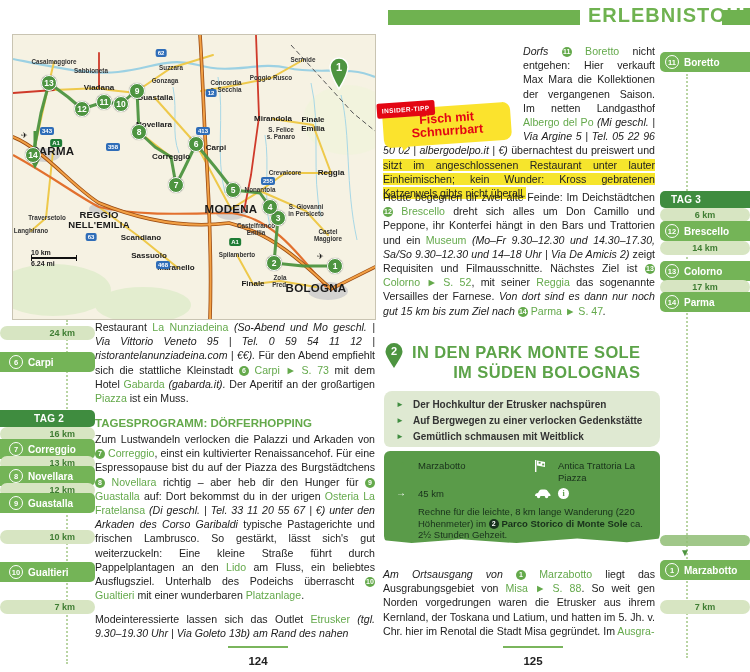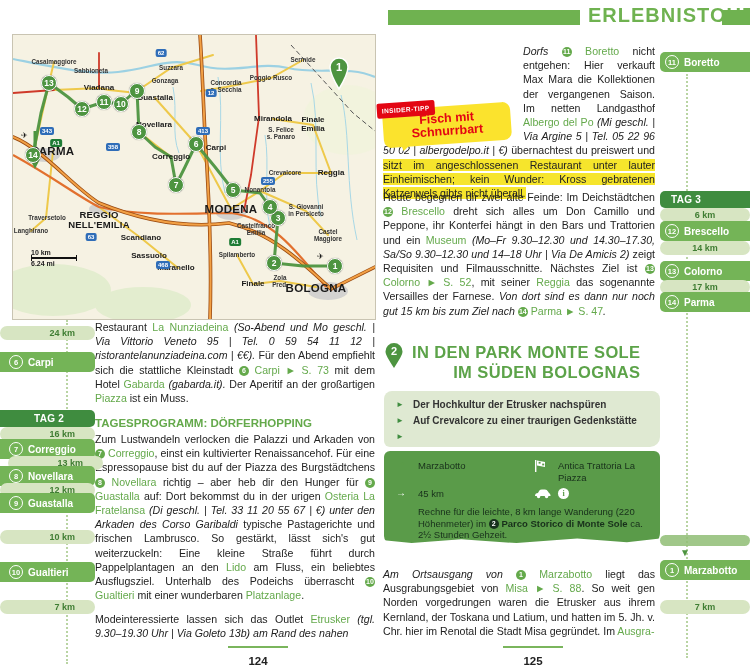--- a/index.html
+++ b/index.html
@@ -292,25 +292,26 @@
 
 <div class="bullets">
 
     <div class="bullet">
       <span class="barrow">►</span>
       <span>Der Hochkultur der Etrusker nachspüren</span>
     </div>
 
     <div class="bullet">
       <span class="barrow">►</span>
-      <span>Auf Crevalcore zu einer traurigen Gedenkstätte</span>
+      <span>Auf Bergwegen zu einer verlocken Gedenkstätte</span>
     </div>
 
     <div class="bullet">
       <span class="barrow">►</span>
+      <span>Gemütlich schmausen mit Weitblick</span>
     </div>
   </div>
 
 <div class="infobox">
   <span class="ic"><span class="ic-pin"></span></span>
   <span class="ival">Marzabotto</span>
   <span class="ic">
     <svg width="12" height="12" viewBox="0 0 12 12">
         <rect x="1" y="0" width="1.4" height="12" fill="#fff"></rect>
         <path d="M3,0.5 L11,2 L11,7 L3,5.5 Z" fill="#fff"></path>
@@ -364,21 +365,21 @@
       <div class="sbar km" style="top: 427px;">
 
         <span>16 km</span>
       </div>
 
       <div class="sbar stop" style="top: 439px;">
         <span class="snum">7</span>
         <span>Correggio</span>
       </div>
 
-      <div class="sbar km" style="top: 456px; margin-left: 8px;">
+      <div class="sbar km" style="top: 456px;">
 
         <span>13 km</span>
       </div>
 
       <div class="sbar stop" style="top: 466px;">
         <span class="snum">8</span>
         <span>Novellara</span>
       </div>
 
       <div class="sbar km" style="top: 483px;">

